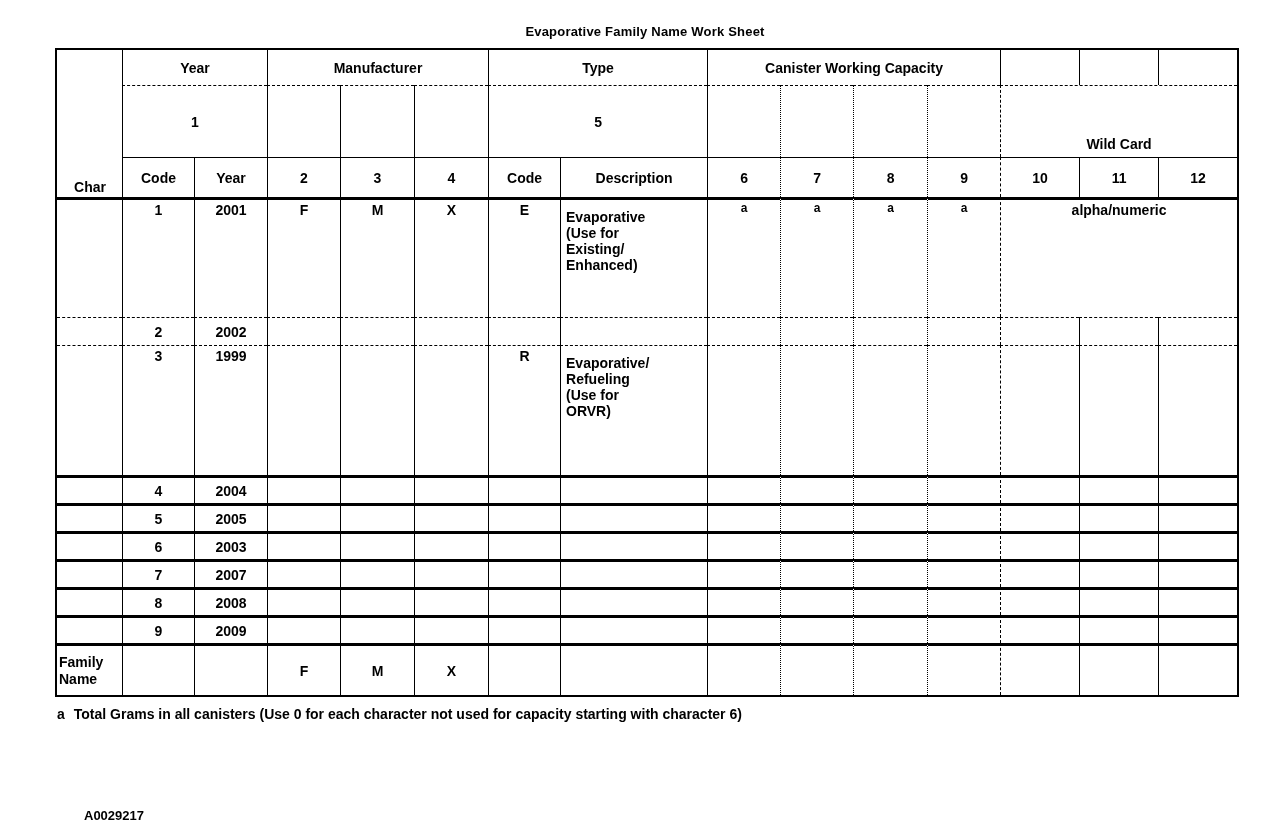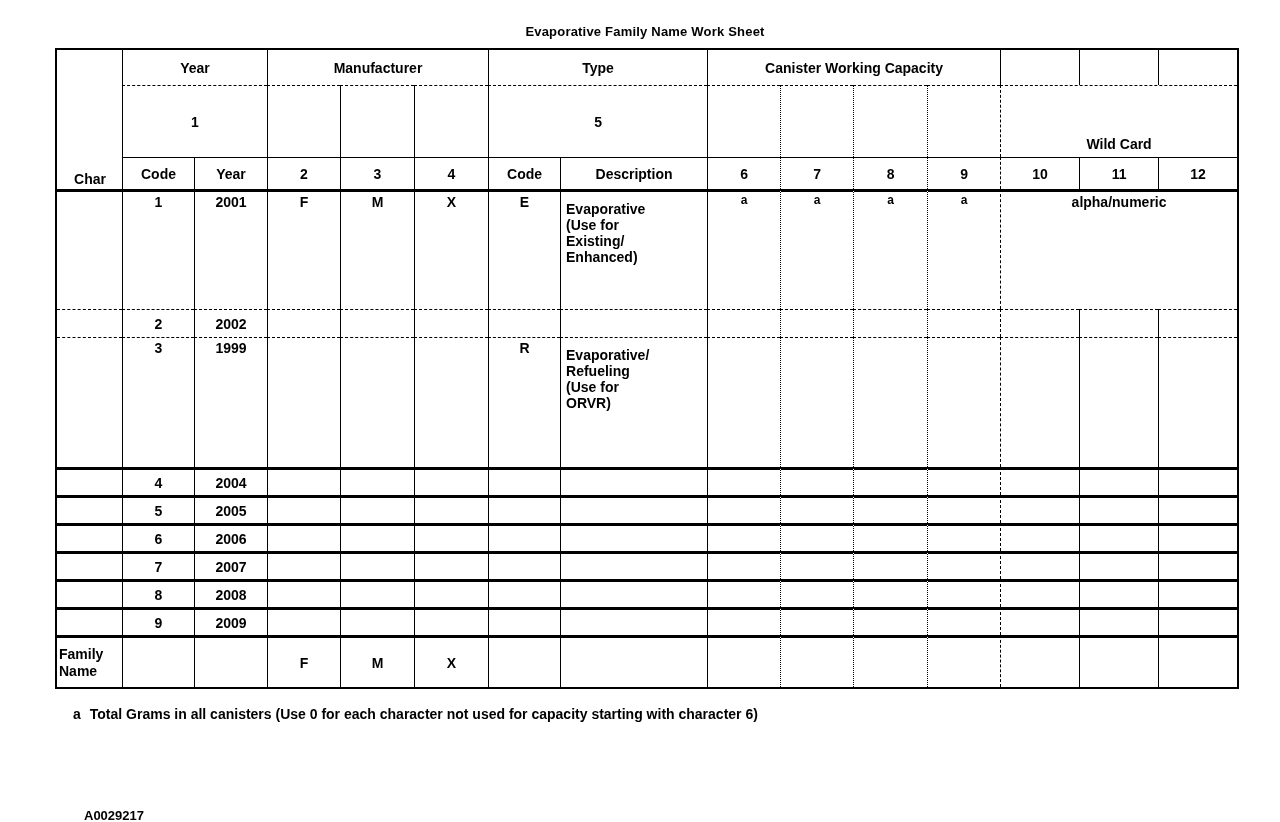--- a/index.html
+++ b/index.html
@@ -28,38 +28,38 @@
     text-align: center;
     vertical-align: middle;
     padding: 2px 3px;
     overflow: hidden;
   }
   td.nl { border-left: none; }
   tr.hr1 td { border-top: none; }
   tr.hr2 td { border-top-style: dashed; }
   tr.hr1 td { height: 35px; }
   tr.hr2 td { height: 72px; }
-  tr.hr3 td { height: 32px; }
+  tr.hr3 td { height: 40px; }
   tr.r2001 td { height: 120px; vertical-align: top; }
   tr.r2002 td { height: 28px; border-top-style: dashed; }
   tr.r2003 td { height: 130px; vertical-align: top; border-top-style: dashed; }
   tr.short td { height: 28px; }
   tr.family td { height: 52px; }
   tr.tk td { border-top-width: 3px; border-top-style: solid; }
   td.dotl { border-left-style: dotted; }
   td.dashl { border-left-style: dashed; }
   td.charhead { vertical-align: bottom; text-align: center; padding-left: 4px; }
   td.wclabel { vertical-align: bottom; padding-bottom: 5px; }
   td.desc {
     text-align: left; white-space: pre-line;
     line-height: 1.15; padding-left: 5px; padding-top: 9px;
   }
   td.fn { font-size: 12px; padding-top: 1px; }
   td.familylabel { text-align: left; white-space: pre-line; line-height: 1.15; padding-left: 2px; }
-  .footnote { position: absolute; top: 706px; left: 73px; font-size: 14px; }
+  .footnote { position: absolute; top: 706px; left: 57px; font-size: 14px; }
   .footnote .fnmark { margin-right: 9px; }
   .figid { position: absolute; top: 808px; left: 57px; font-size: 13px; margin-left: 27px; }
 </style>
 </head>
 <body>
 
 <div class="page">
 
   <div class="title">Evaporative Family Name Work Sheet</div>
 
@@ -214,21 +214,21 @@
       <td class="dotl"></td>
       <td class="dotl"></td>
       <td class="dashl"></td>
       <td></td>
       <td></td>
     </tr>
 
     <tr class="short tk">
       <td class="nl"></td>
       <td>6</td>
-      <td>2006</td>
+      <td>2003</td>
       <td></td>
       <td></td>
       <td></td>
       <td></td>
       <td></td>
       <td></td>
       <td class="dotl"></td>
       <td class="dotl"></td>
       <td class="dotl"></td>
       <td class="dashl"></td>

